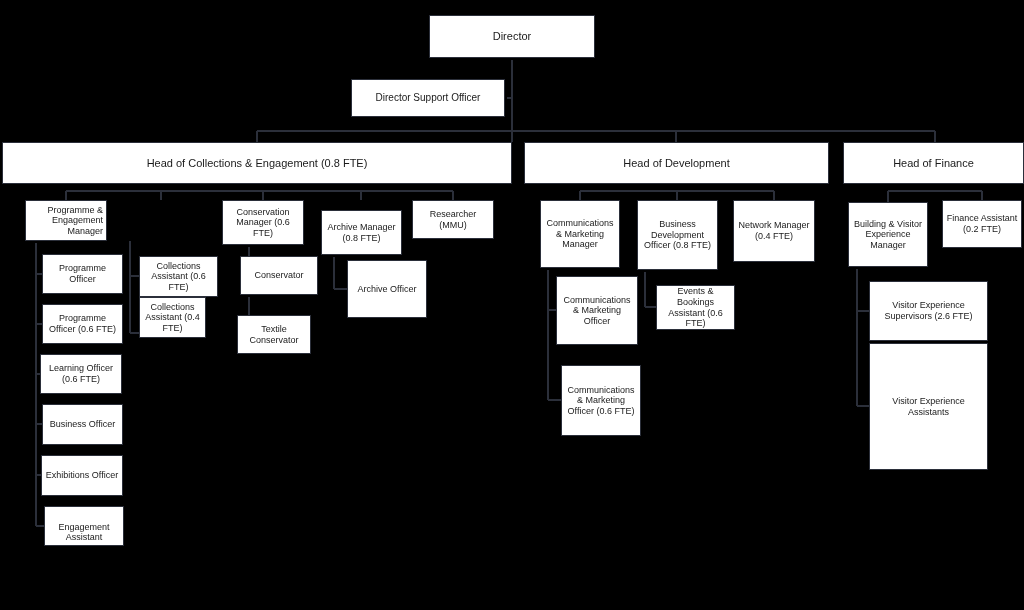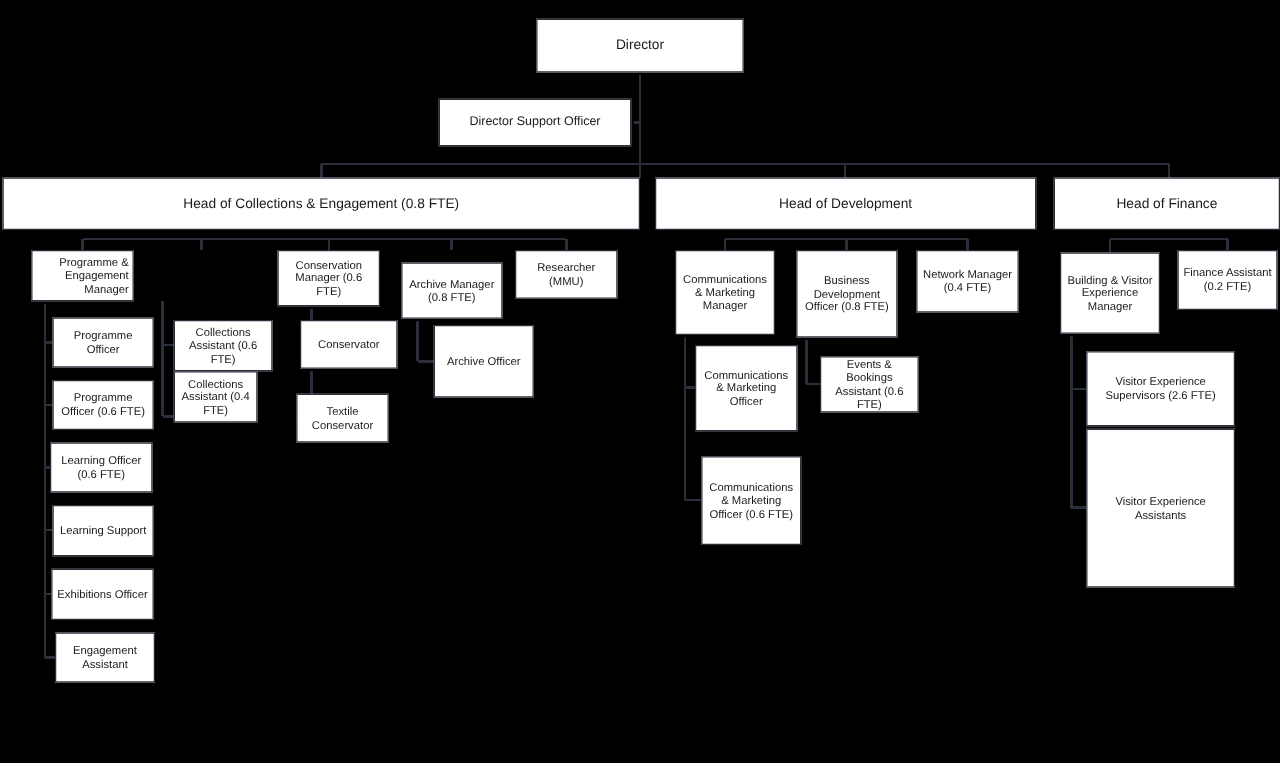--- a/index.html
+++ b/index.html
@@ -99,26 +99,26 @@
   <div class="node s9" style="left:42px;top:254px;width:81px;height:40px;">
     <span>Programme Officer</span>
   </div>
   <div class="node s9" style="left:42px;top:304px;width:81px;height:40px;">
     <span>Programme Officer (0.6 FTE)</span>
   </div>
   <div class="node s9" style="left:40px;top:354px;width:82px;height:40px;">
     <span>Learning Officer (0.6 FTE)</span>
   </div>
   <div class="node s9" style="left:42px;top:404px;width:81px;height:41px;">
-    <span>Learning Support</span>
+    <span>Business Officer</span>
   </div>
   <div class="node s9" style="left:41px;top:455px;width:82px;height:41px;">
     <span>Exhibitions Officer</span>
   </div>
-  <div class="node s9" style="left:44px;top:506px;width:80px;height:40px;">
+  <div class="node s9" style="left:44px;top:506px;width:80px;height:40px;align-items:flex-end;">
     <span>Engagement Assistant</span>
   </div>
 
   <div class="node s9" style="left:139px;top:256px;width:79px;height:41px;">
     <span>Collections Assistant (0.6 FTE)</span>
   </div>
   <div class="node s9" style="left:139px;top:297px;width:67px;height:41px;">
     <span>Collections Assistant (0.4 FTE)</span>
   </div>
 
@@ -132,21 +132,21 @@
   <div class="node s9" style="left:347px;top:260px;width:80px;height:58px;">
     <span>Archive Officer</span>
   </div>
 
   <div class="node s9" style="left:540px;top:200px;width:80px;height:68px;">
     <span>Communications &amp; Marketing Manager</span>
   </div>
   <div class="node s9" style="left:637px;top:200px;width:81px;height:70px;">
     <span>Business Development Officer (0.8 FTE)</span>
   </div>
-  <div class="node s9" style="left:733px;top:200px;width:82px;height:50px;">
+  <div class="node s9" style="left:733px;top:200px;width:82px;height:62px;">
     <span>Network Manager (0.4 FTE)</span>
   </div>
   <div class="node s9" style="left:656px;top:285px;width:79px;height:45px;z-index:3;">
     <span>Events &amp; Bookings Assistant (0.6 FTE)</span>
   </div>
   <div class="node s9" style="left:556px;top:276px;width:82px;height:69px;">
     <span>Communications &amp; Marketing Officer</span>
   </div>
   <div class="node s9" style="left:561px;top:365px;width:80px;height:71px;">
     <span>Communications &amp; Marketing Officer (0.6 FTE)</span>

